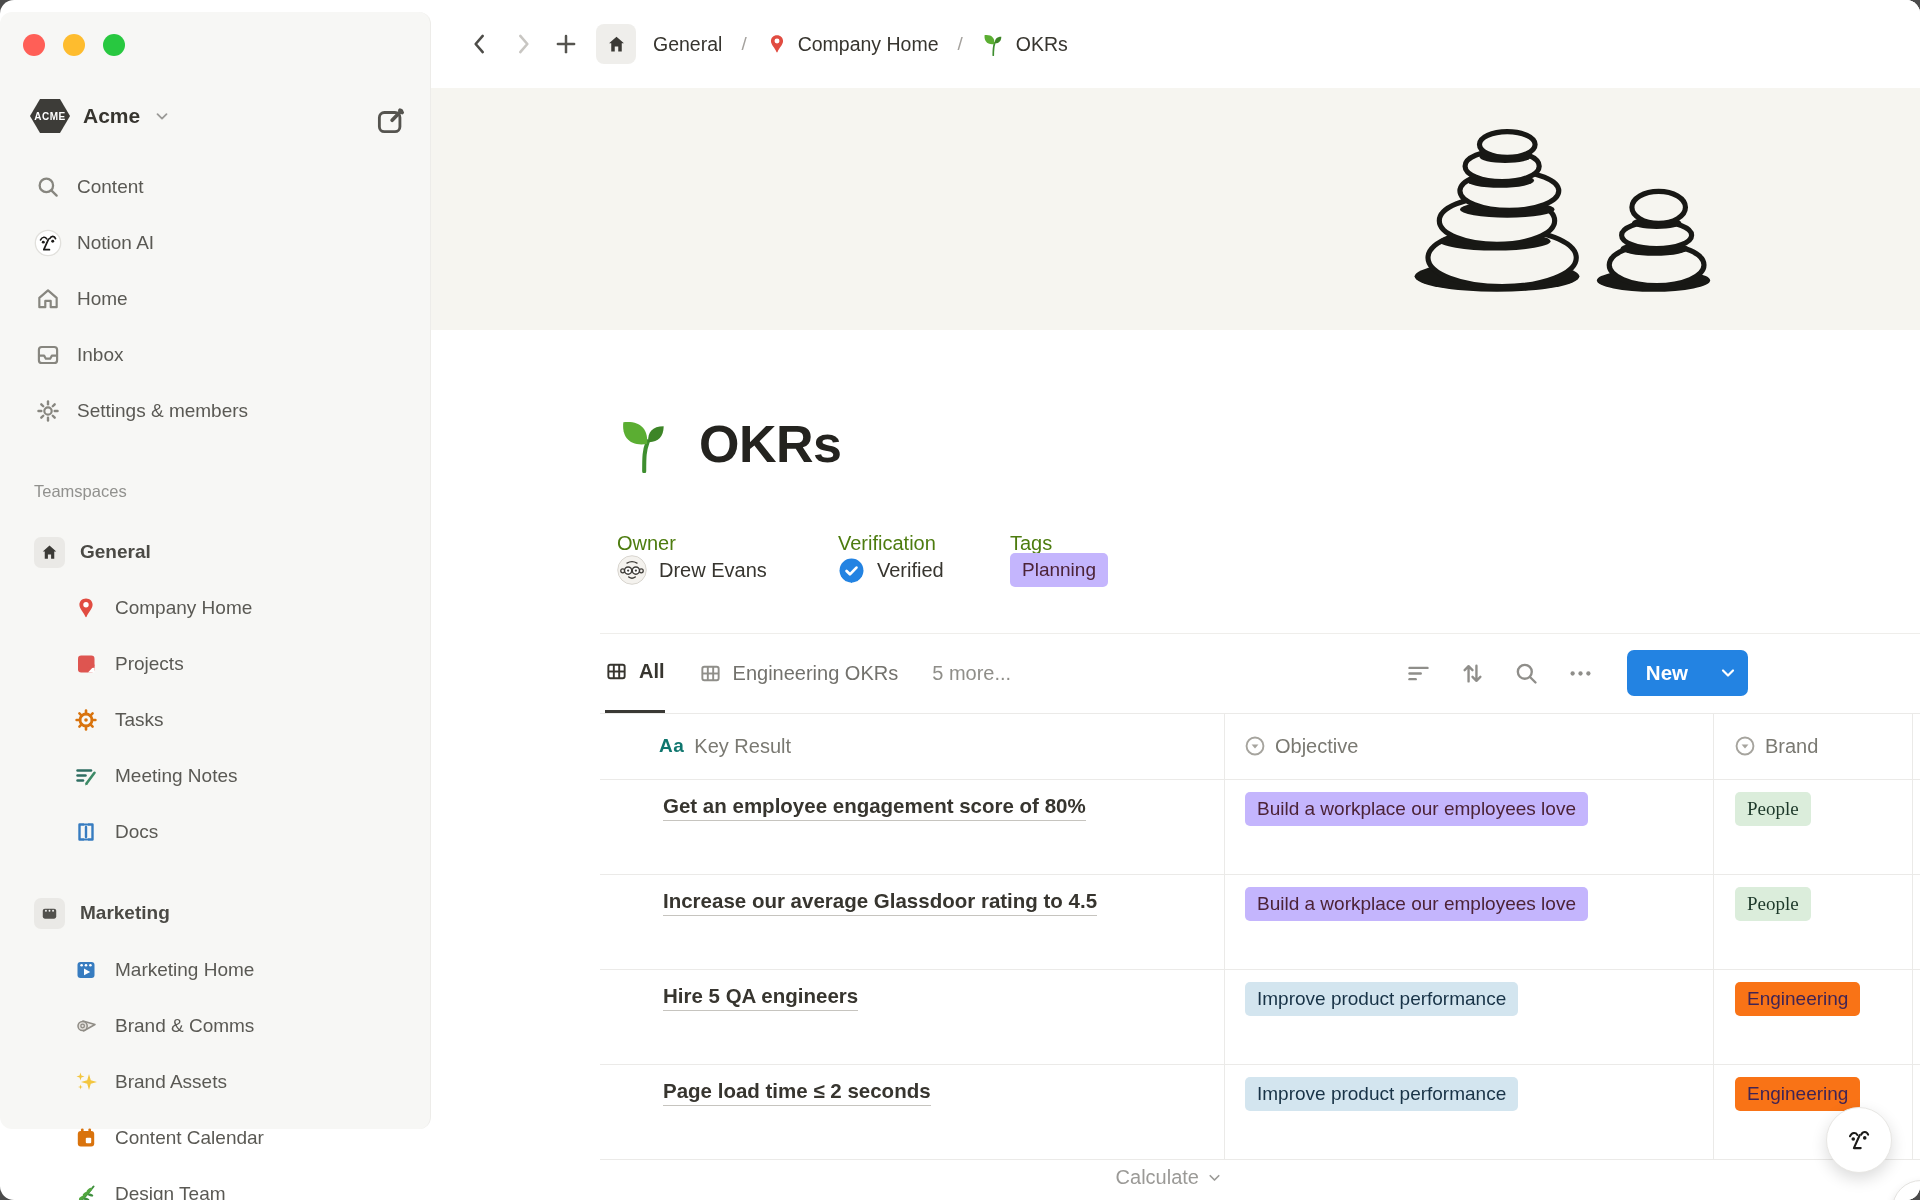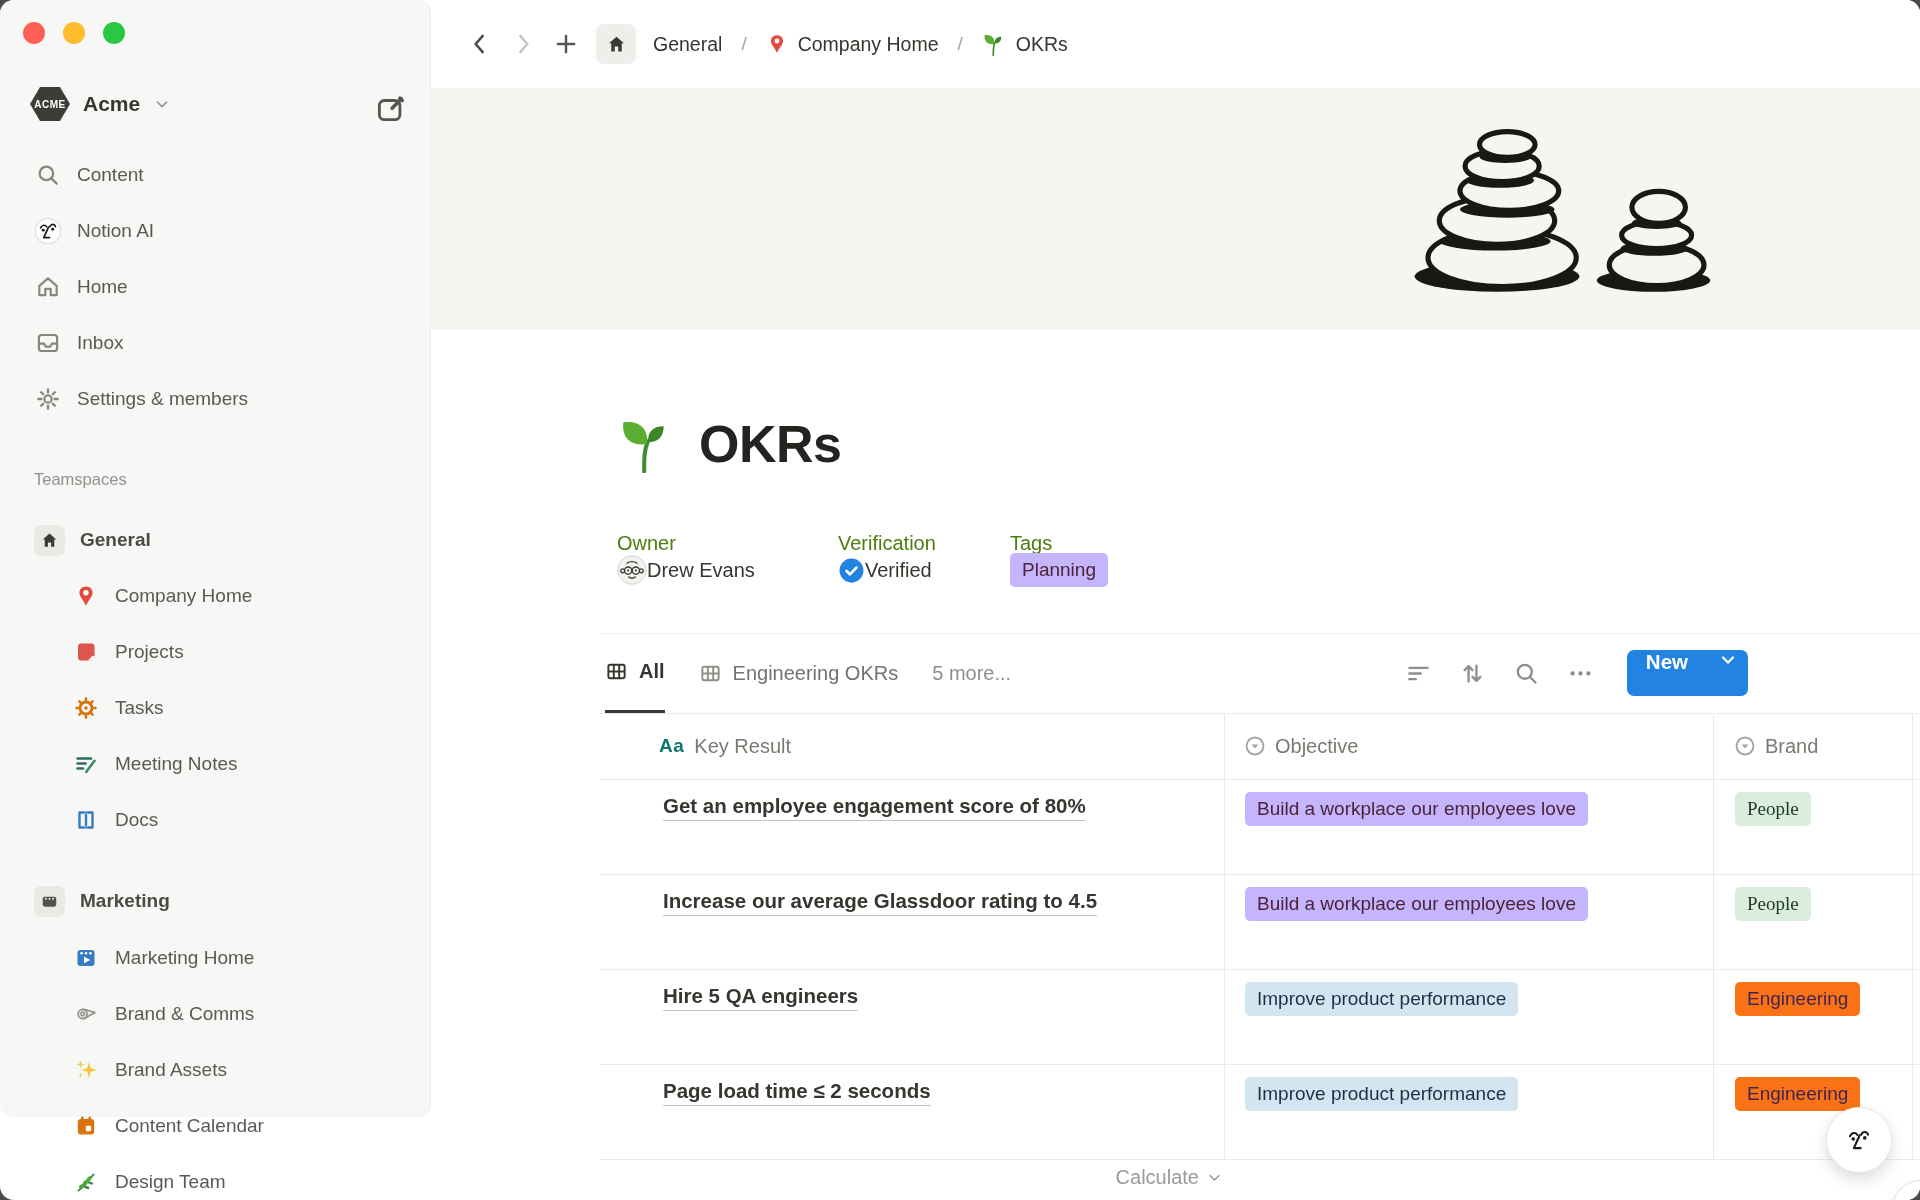--- a/index.html
+++ b/index.html
@@ -1,18 +1,18 @@
 <!DOCTYPE html>
 <html><head>
 <meta charset="utf-8">
 <style>
   html,body{margin:0;padding:0;background:#4b4b4b;font-family:"Liberation Sans","DejaVu Sans",sans-serif;-webkit-font-smoothing:antialiased;}
   .window{position:relative;width:1920px;height:1200px;background:#fff;border-radius:14px;overflow:hidden;}
   
-  .sidebar{position:absolute;left:0;top:0;width:431px;height:1117px;background:#F7F7F5;border-right:1px solid #EDECE9;box-sizing:border-box;border-radius:12px;}
+  .sidebar{position:absolute;left:0;top:12px;width:431px;height:1117px;background:#F7F7F5;border-right:1px solid #EDECE9;box-sizing:border-box;border-radius:12px;}
   .tlights{position:absolute;left:23px;top:22px;display:flex;gap:18px;}
   .tlight{width:22px;height:22px;border-radius:50%;}
   .tl-red{background:#FF5F57}.tl-yellow{background:#FEBC2E}.tl-green{background:#28C840}
   .ws-row{position:absolute;left:30px;top:84px;height:40px;display:flex;align-items:center;gap:13px;}
   .hexlogo{width:40px;height:34px;background:#3D3C38;clip-path:polygon(25% 0,75% 0,100% 50%,75% 100%,25% 100%,0 50%);display:flex;align-items:center;justify-content:center;color:#fff;font-size:10px;font-weight:700;letter-spacing:.5px;}
   .ws-name{font-size:21px;font-weight:700;color:#37352F;}
   .compose{position:absolute;left:371px;top:90px;width:38px;height:38px;display:flex;align-items:center;justify-content:center;color:#55544F;}
   .srow{position:absolute;left:0;right:6px;height:44px;display:flex;align-items:center;gap:15px;padding-left:34px;color:#5A5954;font-size:19px;font-weight:500;}
   .srow .ic{width:28px;height:28px;flex:0 0 28px;display:flex;align-items:center;justify-content:center;color:#87867F;}
   .srow.child{padding-left:72px;}
@@ -28,35 +28,35 @@
   .crumb{font-size:19.5px;color:#37352F;display:flex;align-items:center;gap:10px;}
   .crumb-sep{color:#A5A29E;font-size:19px;margin:0 2px;}
   .tb-right{position:absolute;right:30px;top:0;height:88px;display:flex;align-items:center;gap:30px;color:#4D4C48;}
   .share{font-size:19.5px;color:#37352F;}
   .cover{position:absolute;left:0;top:88px;right:0;height:242px;background:#F6F5F0;}
   .stones{position:absolute;left:963px;top:40px;width:345px;height:170px;}
   
   .title-row{position:absolute;left:186px;top:414px;display:flex;align-items:center;gap:24px;}
   .page-title{font-size:52px;font-weight:700;color:#24231F;letter-spacing:-0.5px;margin:0;}
   .prop-label{position:absolute;top:532px;font-size:20px;color:#4d7c0f;text-align:center;}
-  .prop-value{position:absolute;top:550px;height:40px;display:flex;align-items:center;gap:0;font-size:20px;color:#37352F;}
+  .prop-value{position:absolute;top:550px;height:40px;display:flex;align-items:center;gap:12px;font-size:20px;color:#37352F;}
   .pill{display:inline-flex;align-items:center;height:34px;padding:0 12px;border-radius:5px;font-size:19px;white-space:nowrap;}
   .pill-pink{background:#c4b5fd;color:#4C2337;}
   .pill-green{background:#DBEDDB;color:#1C3829;font-family:Liberation Serif, serif;}
   .pill-blue{background:#D3E5EF;color:#183347;}
   .pill-purple{background:#f97316;color:#412454;}
   .divider{position:absolute;left:169px;right:0;top:633px;height:1px;background:#EFEEEB;}
   
   .tabs{position:absolute;left:174px;top:633px;height:80px;display:flex;align-items:stretch;gap:34px;}
   .tab{display:flex;align-items:center;gap:11px;font-size:20px;color:#73726D;}
   .tab.active{color:#37352F;font-weight:600;border-bottom:3px solid #3A3935;}
   .tab .ic{display:flex;align-items:center;}
   .more-tabs{display:flex;align-items:center;font-size:20px;color:#8F8E89;}
   .view-controls{position:absolute;right:172px;top:633px;height:80px;display:flex;align-items:center;gap:27px;color:#8F8E8A;}
-  .newbtn{display:flex;align-items:flex-start;height:46px;border-radius:7px;background:#2383E2;overflow:hidden;margin-left:6px;}
+  .newbtn{display:flex;align-items:center;height:46px;border-radius:7px;background:#2383E2;overflow:hidden;margin-left:6px;}
   .newbtn .lbl{display:flex;align-items:center;padding:0 19px;color:#fff;font-size:20.5px;font-weight:600;}
   .newbtn .split{width:1px;background:rgba(255,255,255,.35);}
   .newbtn .dd{width:40px;display:flex;align-items:center;justify-content:center;}
   
   .hline{position:absolute;left:169px;right:0;height:1px;background:#EBEAE8;}
   .vline{position:absolute;top:713px;width:1px;height:446px;background:#EBEAE8;}
   .th{position:absolute;height:66px;display:flex;align-items:center;gap:10px;font-size:20px;color:#7A7972;top:713px;}
   .aa{font-size:19px;color:#0f766e;letter-spacing:.5px;font-weight:bold;}
   .kr-link{position:absolute;font-size:20.5px;font-weight:600;color:#37352F;border-bottom:1.5px solid #C6C4BF;padding-bottom:2px;white-space:nowrap;}
   .cellpill{position:absolute;}

